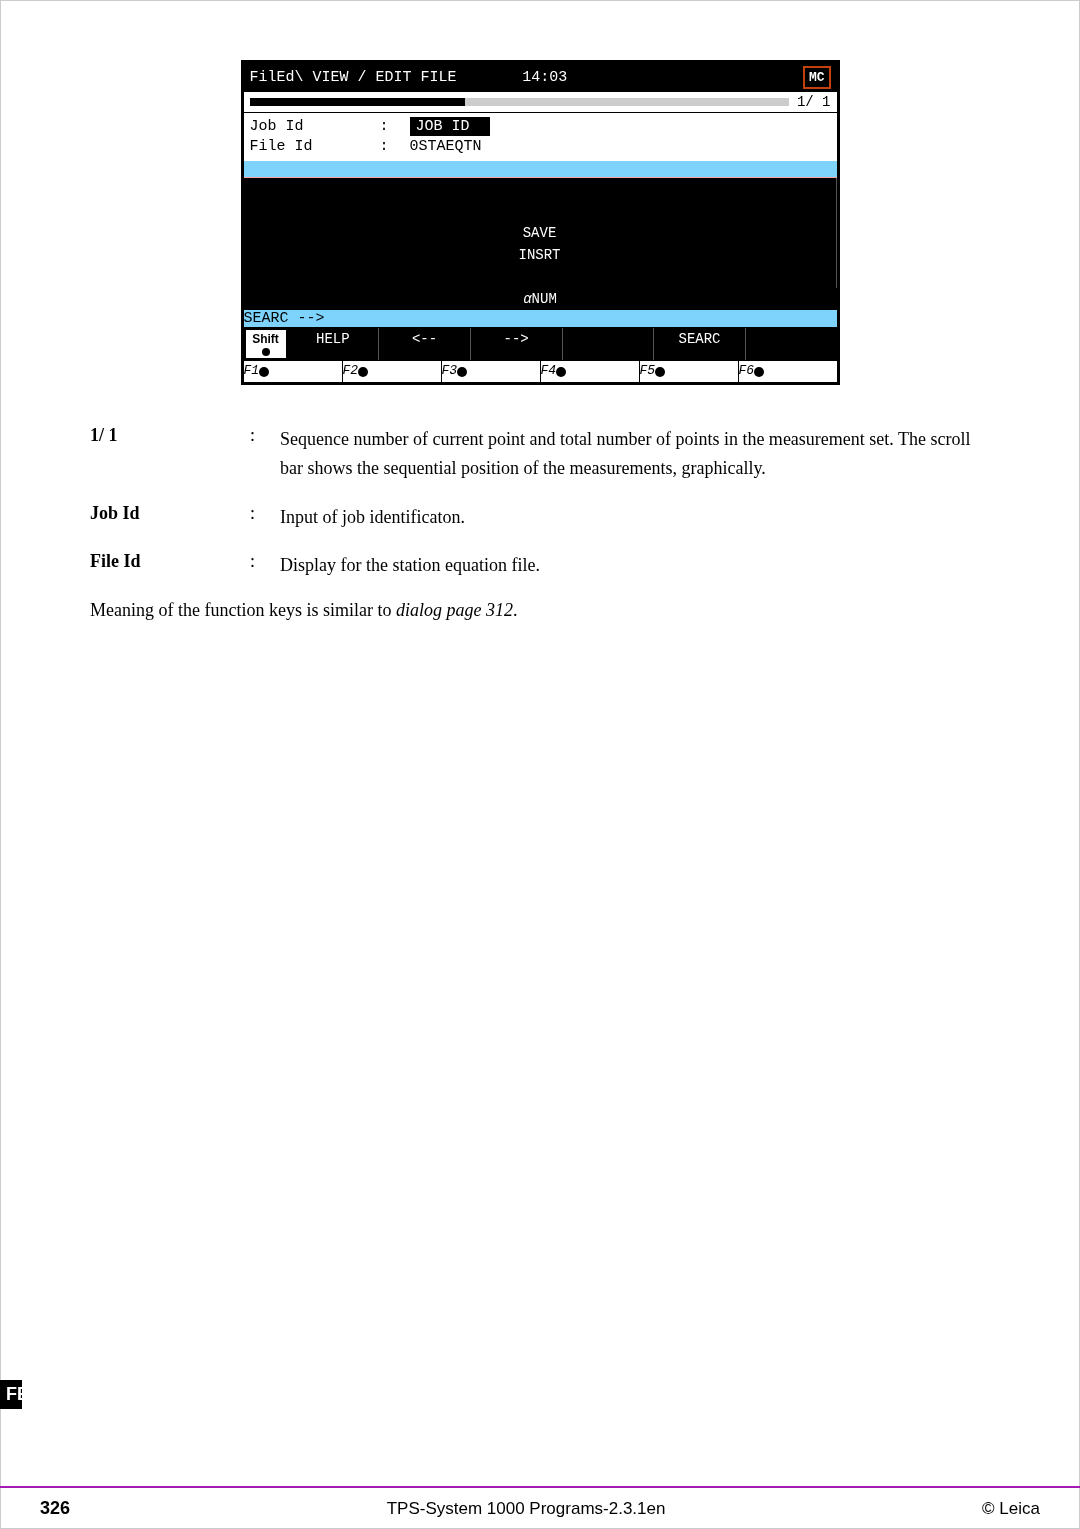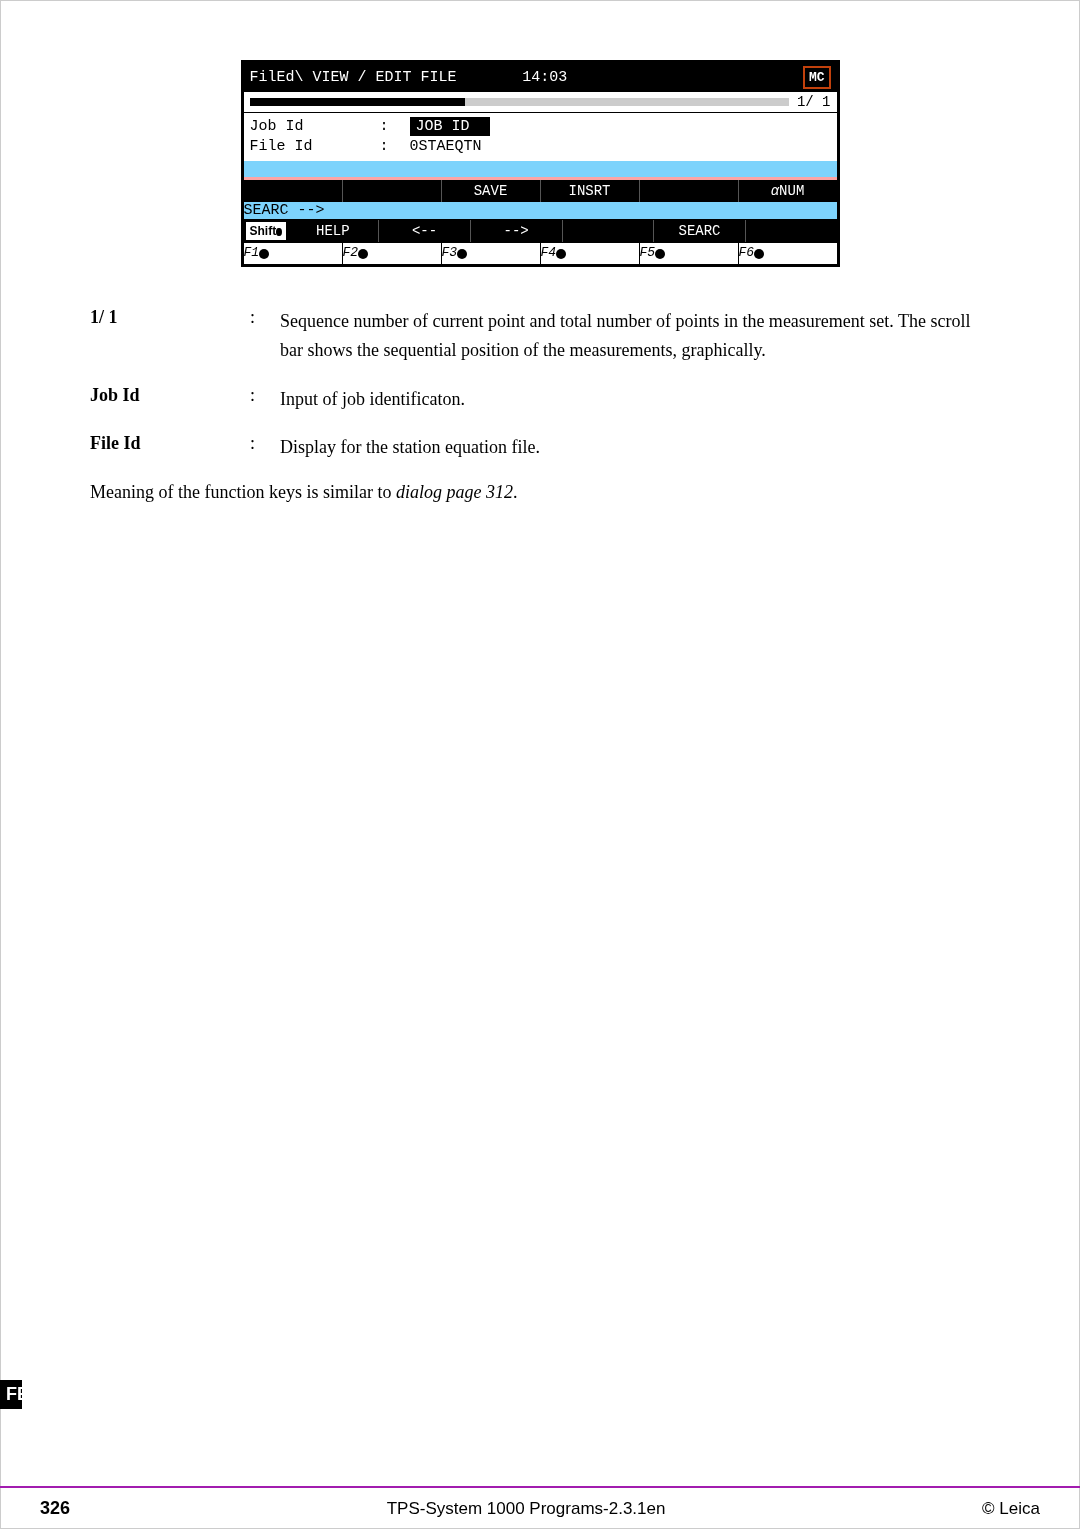--- a/index.html
+++ b/index.html
@@ -147,21 +147,22 @@
     }
 
     
     .screen-spacer {
       height: 16px;
     }
 
     
     .screen-fnrow {
       display: flex;
-      border-top: 3px solid #fca5a5;
+      border-top: 1px solid #fca5a5;
+      flex-direction: column;
     }
 
     .fnrow-key {
       background: #000;
       color: #fff;
       flex: 1;
       text-align: center;
       padding: 3px 2px;
       font-family: 'Courier New', Courier, monospace;
       font-size: 14px;
@@ -190,21 +191,21 @@
     }
 
     .shift-label {
       background: #fff;
       border: 2px solid #000;
       color: #000;
       font-size: 12px;
       font-weight: bold;
       padding: 2px 4px;
       display: flex;
-      flex-direction: row;
+      flex-direction: column;
       align-items: center;
       justify-content: center;
       width: 44px;
       font-family: Arial, sans-serif;
     }
 
     .shift-label .dot {
       width: 8px;
       height: 8px;
       background: #000;

